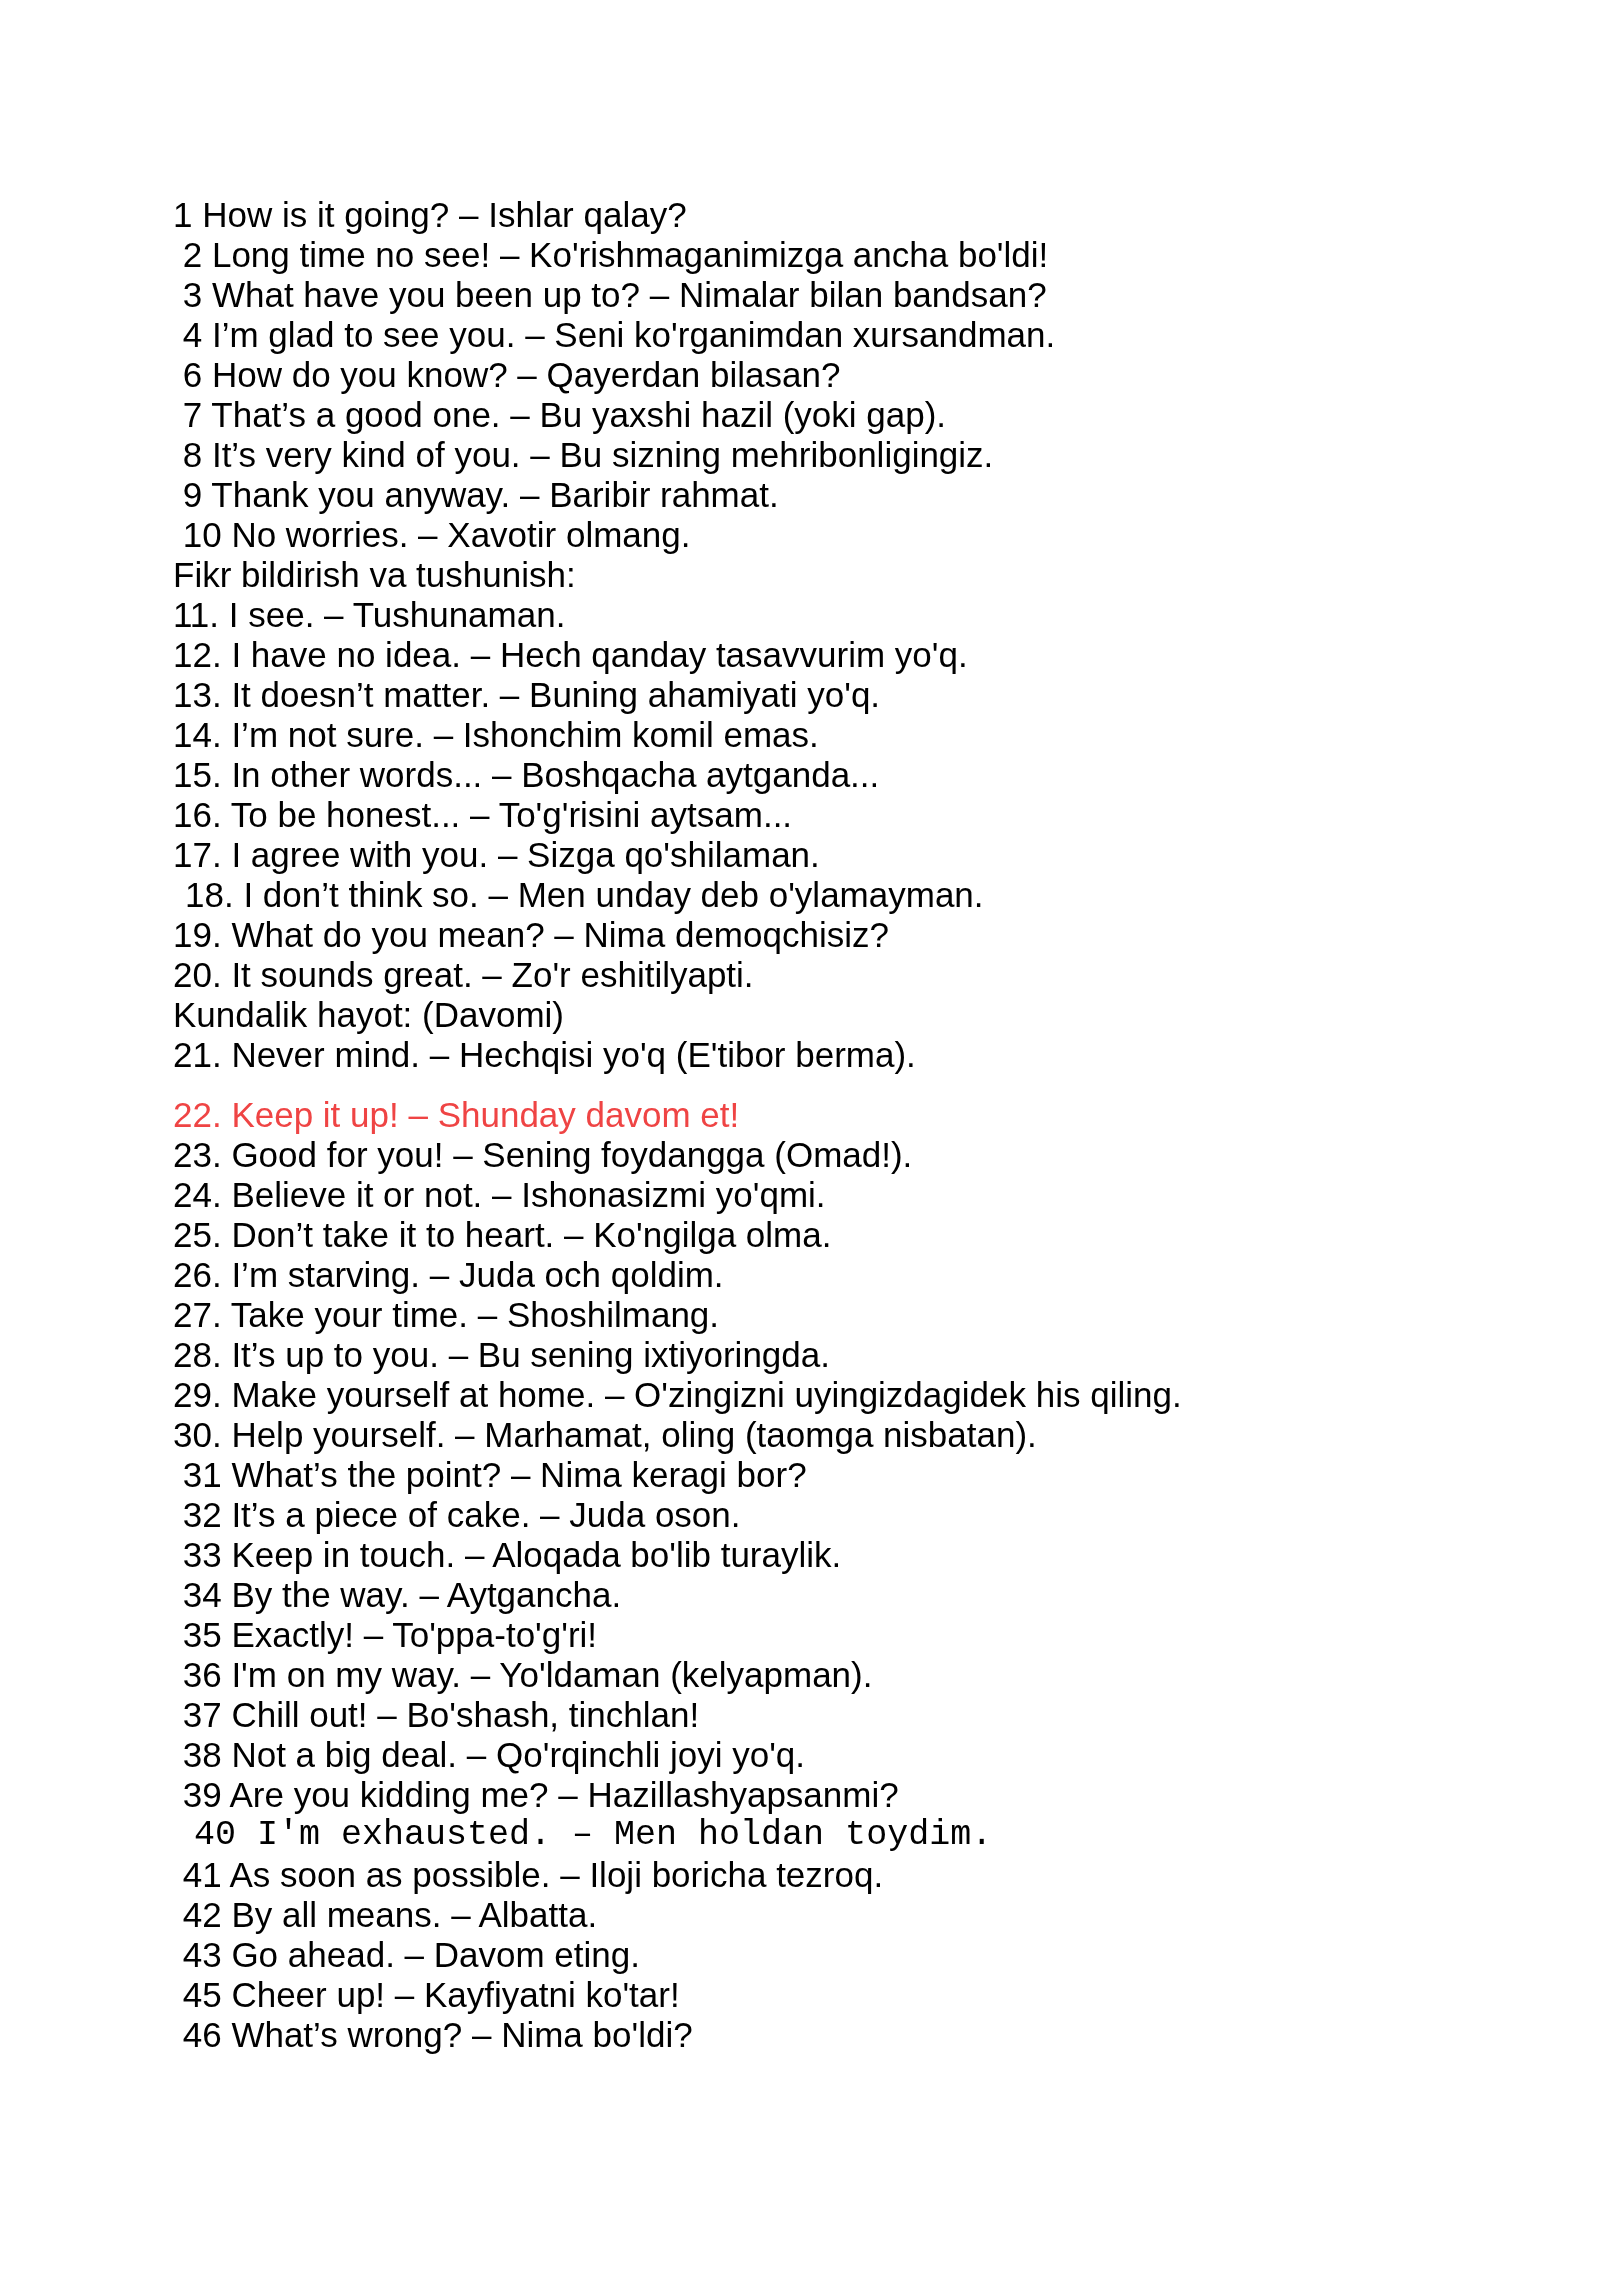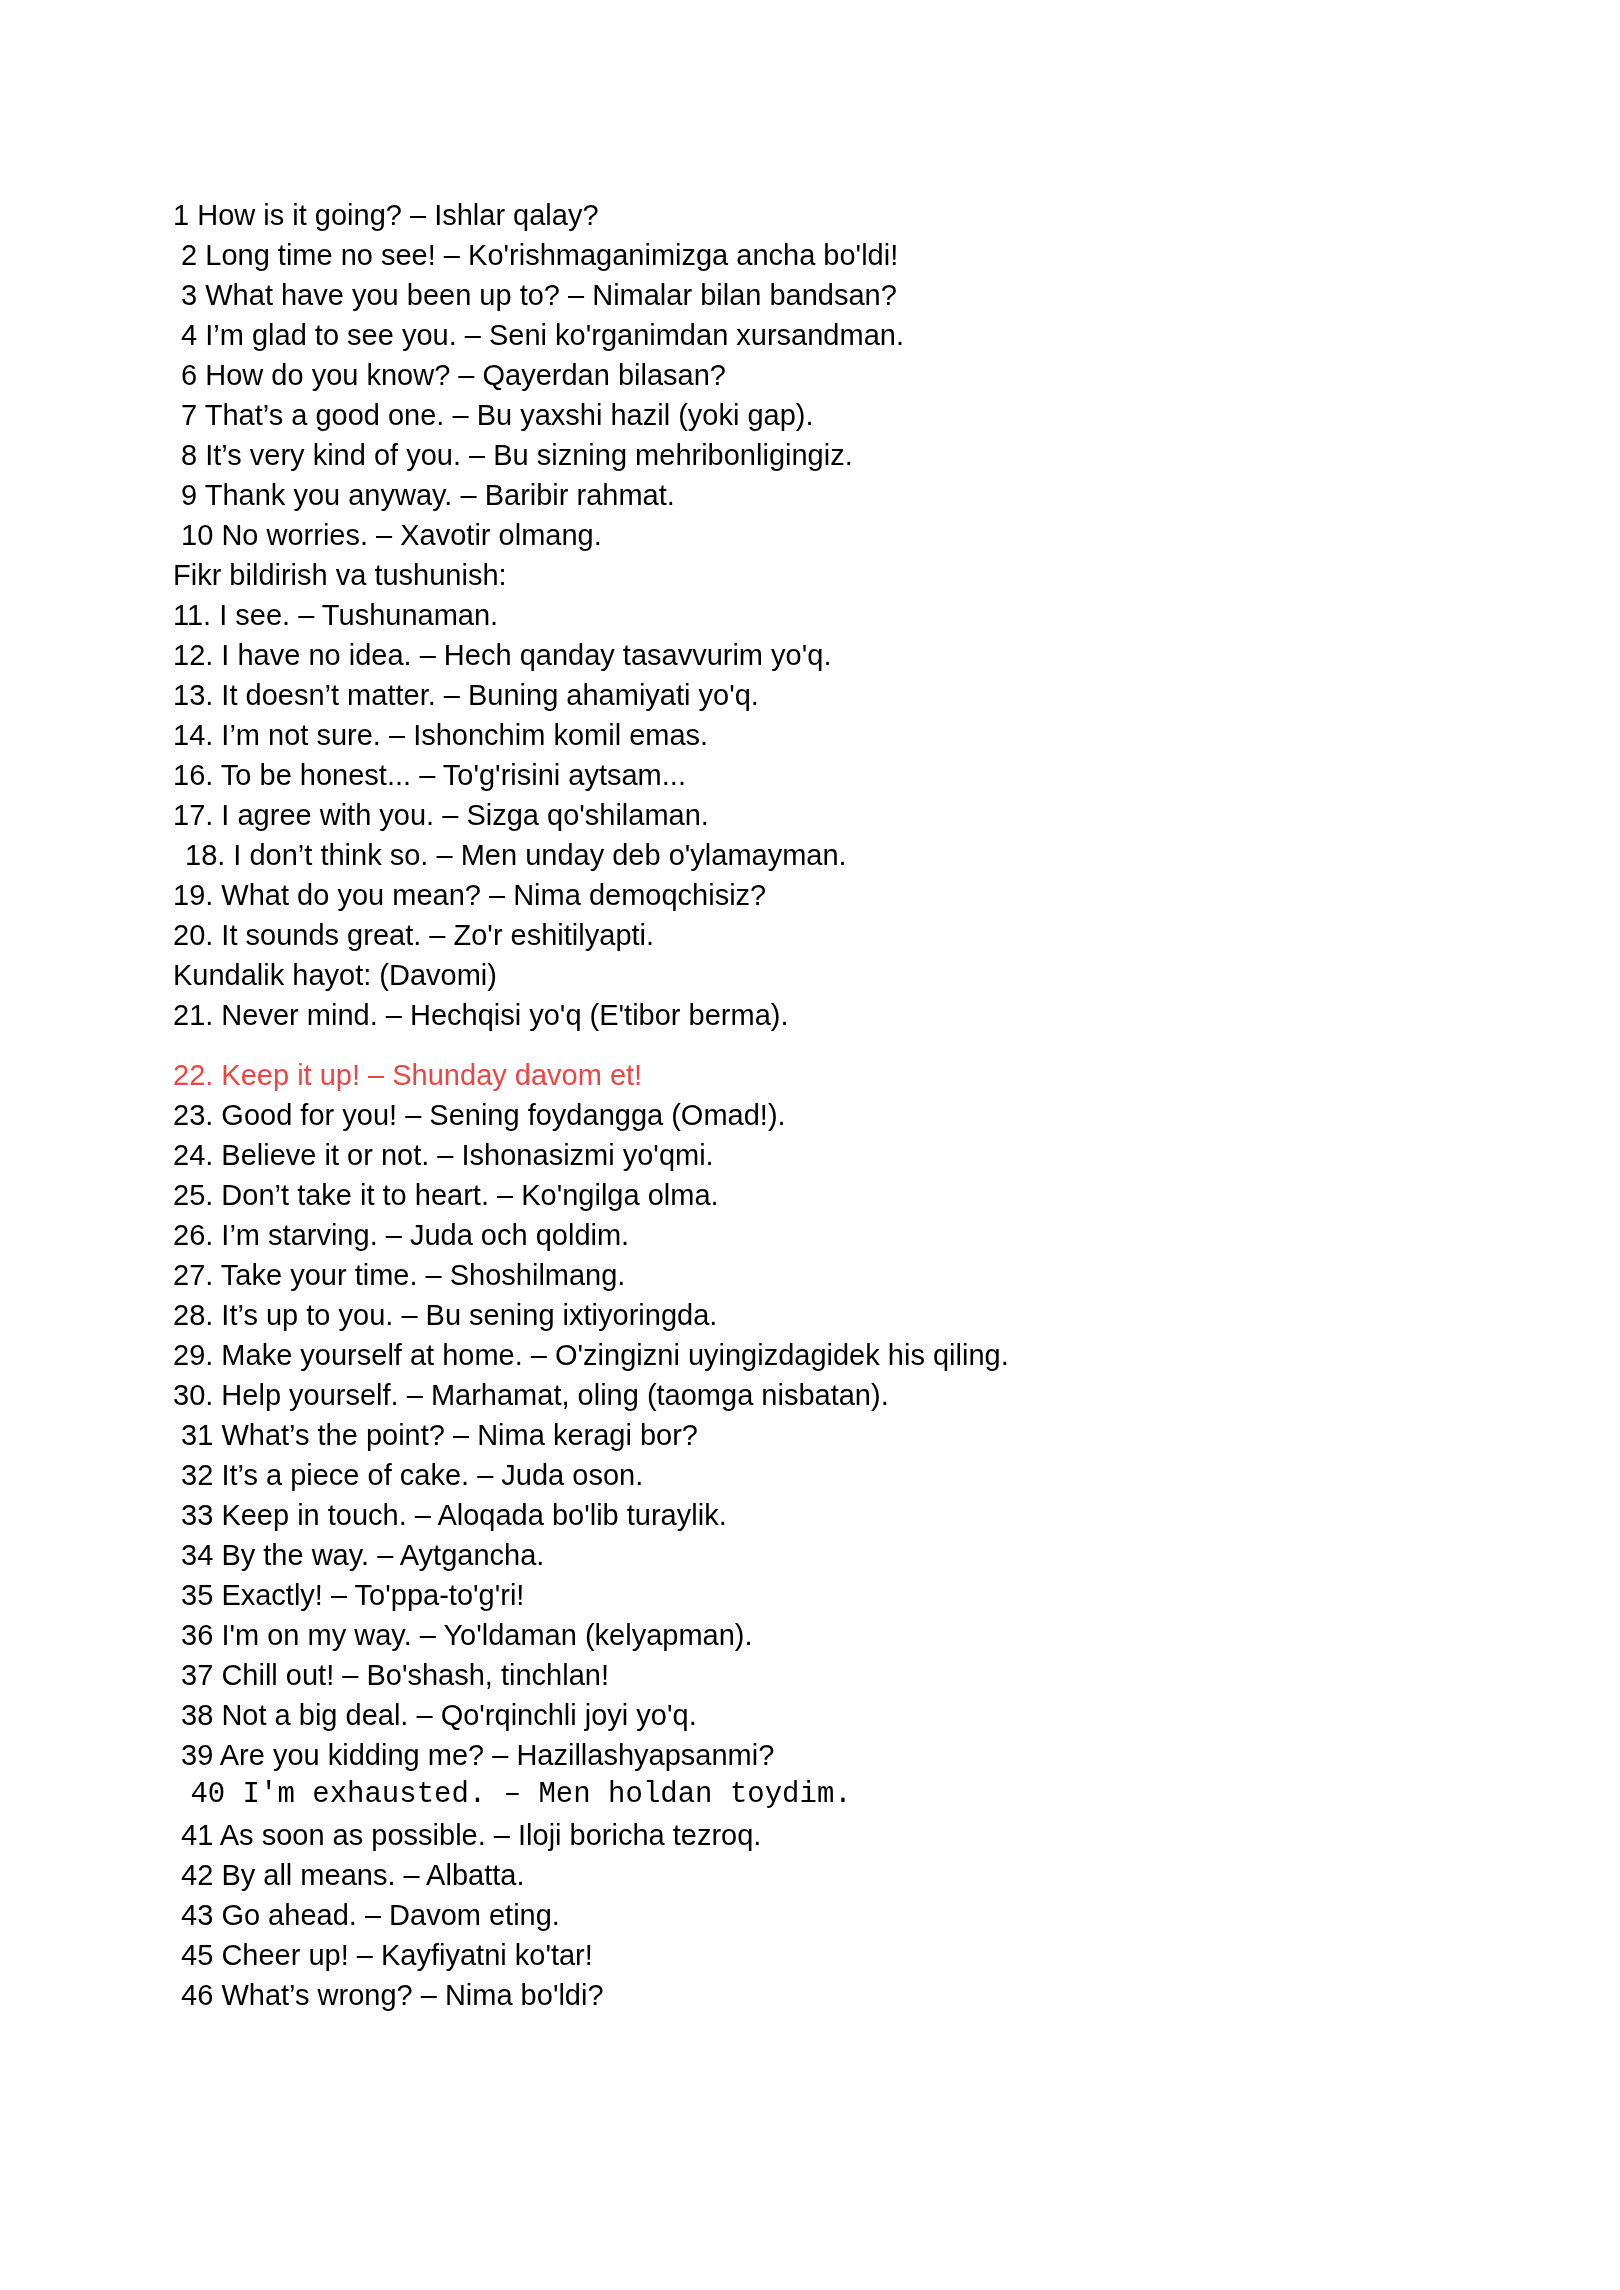--- a/index.html
+++ b/index.html
@@ -21,21 +21,21 @@
   .text-block {
     position: absolute;
     left: 173px;
     top: 195px;
     width: 1274px;
   }
   .text-block p {
     margin: 0;
     padding: 0;
     font-family: "Liberation Sans", sans-serif;
-    font-size: 29px;
+    font-size: 35px;
     line-height: 40px;
     color: #000000;
     white-space: pre-wrap; 
   }
 </style>
 </head>
 <body style="background: rgb(255, 255, 255);">
 
 <div class="page">
   <div class="text-block">
@@ -46,20 +46,21 @@
     <p style="color: rgb(0, 0, 0);"> 6 How do you know? – Qayerdan bilasan?</p>
     <p style="color: rgb(0, 0, 0);"> 7 That’s a good one. – Bu yaxshi hazil (yoki gap).</p>
     <p style="color: rgb(0, 0, 0);"> 8 It’s very kind of you. – Bu sizning mehribonligingiz.</p>
     <p style="color: rgb(0, 0, 0);"> 9 Thank you anyway. – Baribir rahmat.</p>
     <p style="color: rgb(0, 0, 0);"> 10 No worries. – Xavotir olmang.</p>
     <p style="color: rgb(0, 0, 0);">Fikr bildirish va tushunish:</p>
     <p style="color: rgb(0, 0, 0);">11. I see. – Tushunaman.</p>
     <p style="color: rgb(0, 0, 0);">12. I have no idea. – Hech qanday tasavvurim yo'q.</p>
     <p style="color: rgb(0, 0, 0);">13. It doesn’t matter. – Buning ahamiyati yo'q.</p>
     <p style="color: rgb(0, 0, 0);">14. I’m not sure. – Ishonchim komil emas.</p>
+    <p style="color: rgb(0, 0, 0);">15. In other words... – Boshqacha aytganda...</p>
     <p style="color: rgb(0, 0, 0);">16. To be honest... – To'g'risini aytsam...</p>
     <p style="color: rgb(0, 0, 0);">17. I agree with you. – Sizga qo'shilaman.</p>
     <p style="color: rgb(0, 0, 0); margin-left: 12px;">18. I don’t think so. – Men unday deb o'ylamayman.</p>
     <p style="color: rgb(0, 0, 0);">19. What do you mean? – Nima demoqchisiz?</p>
     <p style="color: rgb(0, 0, 0);">20. It sounds great. – Zo'r eshitilyapti.</p>
     <p style="color: rgb(0, 0, 0);">Kundalik hayot: (Davomi)</p>
     <p style="color: rgb(0, 0, 0);">21. Never mind. – Hechqisi yo'q (E'tibor berma).</p>
     <p style="color: #ef4444; margin-top: 20px;">22. Keep it up! – Shunday davom et!</p>
     <p style="color: rgb(0, 0, 0);">23. Good for you! – Sening foydangga (Omad!).</p>
     <p style="color: rgb(0, 0, 0);">24. Believe it or not. – Ishonasizmi yo'qmi.</p>

